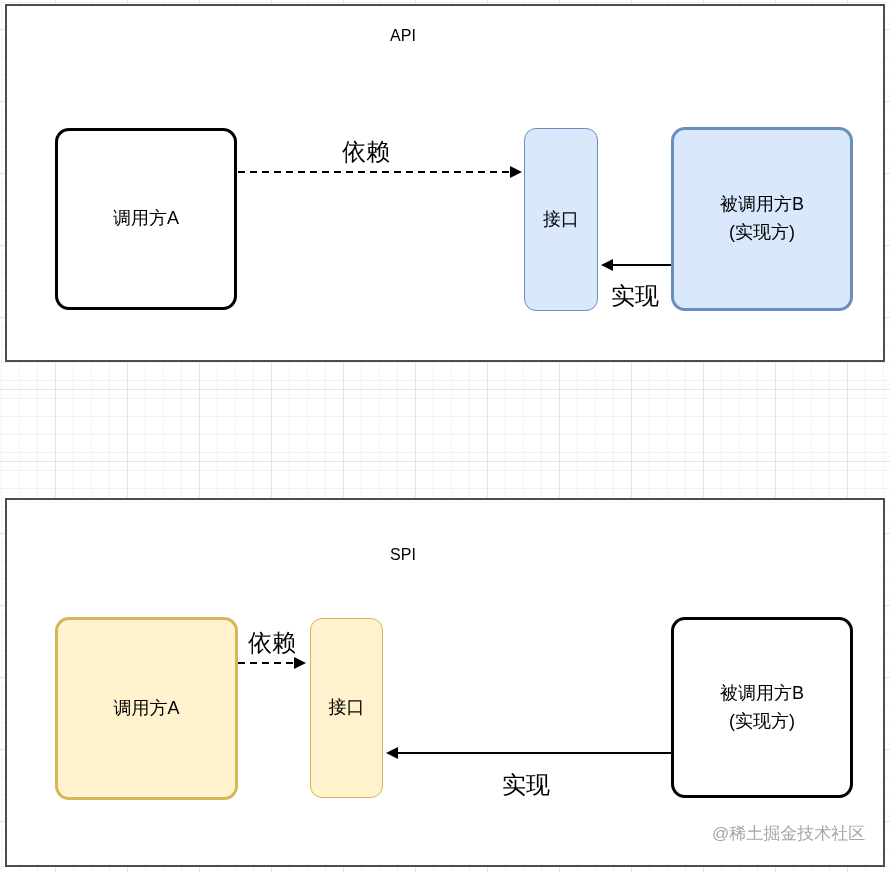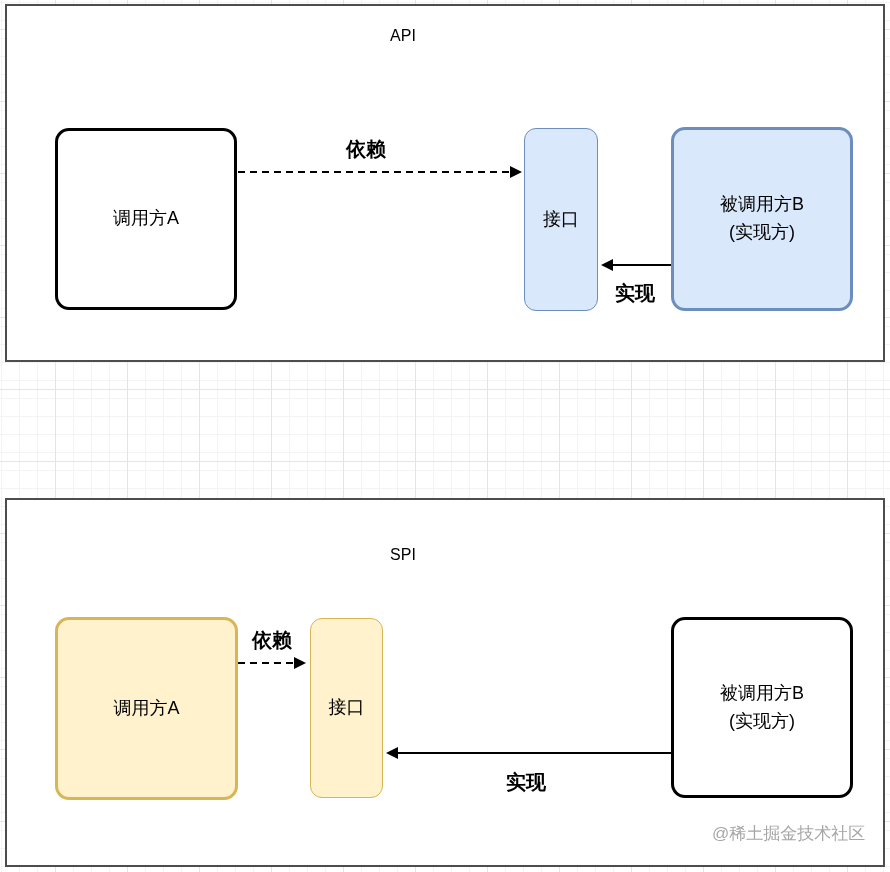--- a/index.html
+++ b/index.html
@@ -86,24 +86,23 @@
   .arrows {
     position: absolute;
     left: 0; top: 0;
     width: 890px; height: 872px;
     pointer-events: none;
   }
 
   .edge-label {
     position: absolute;
     transform: translateX(-50%);
-    font-size: 20px;
+    font-size: 24px;
     color: #000000;
     white-space: nowrap;
-    font-weight: bold;
   }
   .lbl-api-depend    { left: 366px; top: 136px; }
   .lbl-api-implement { left: 635px; top: 280px; }
   .lbl-spi-depend    { left: 272px; top: 627px; }
   .lbl-spi-implement { left: 526px; top: 769px; }
 
   .watermark {
     position: absolute;
     left: 712px; top: 822px;
     font-size: 17px;

